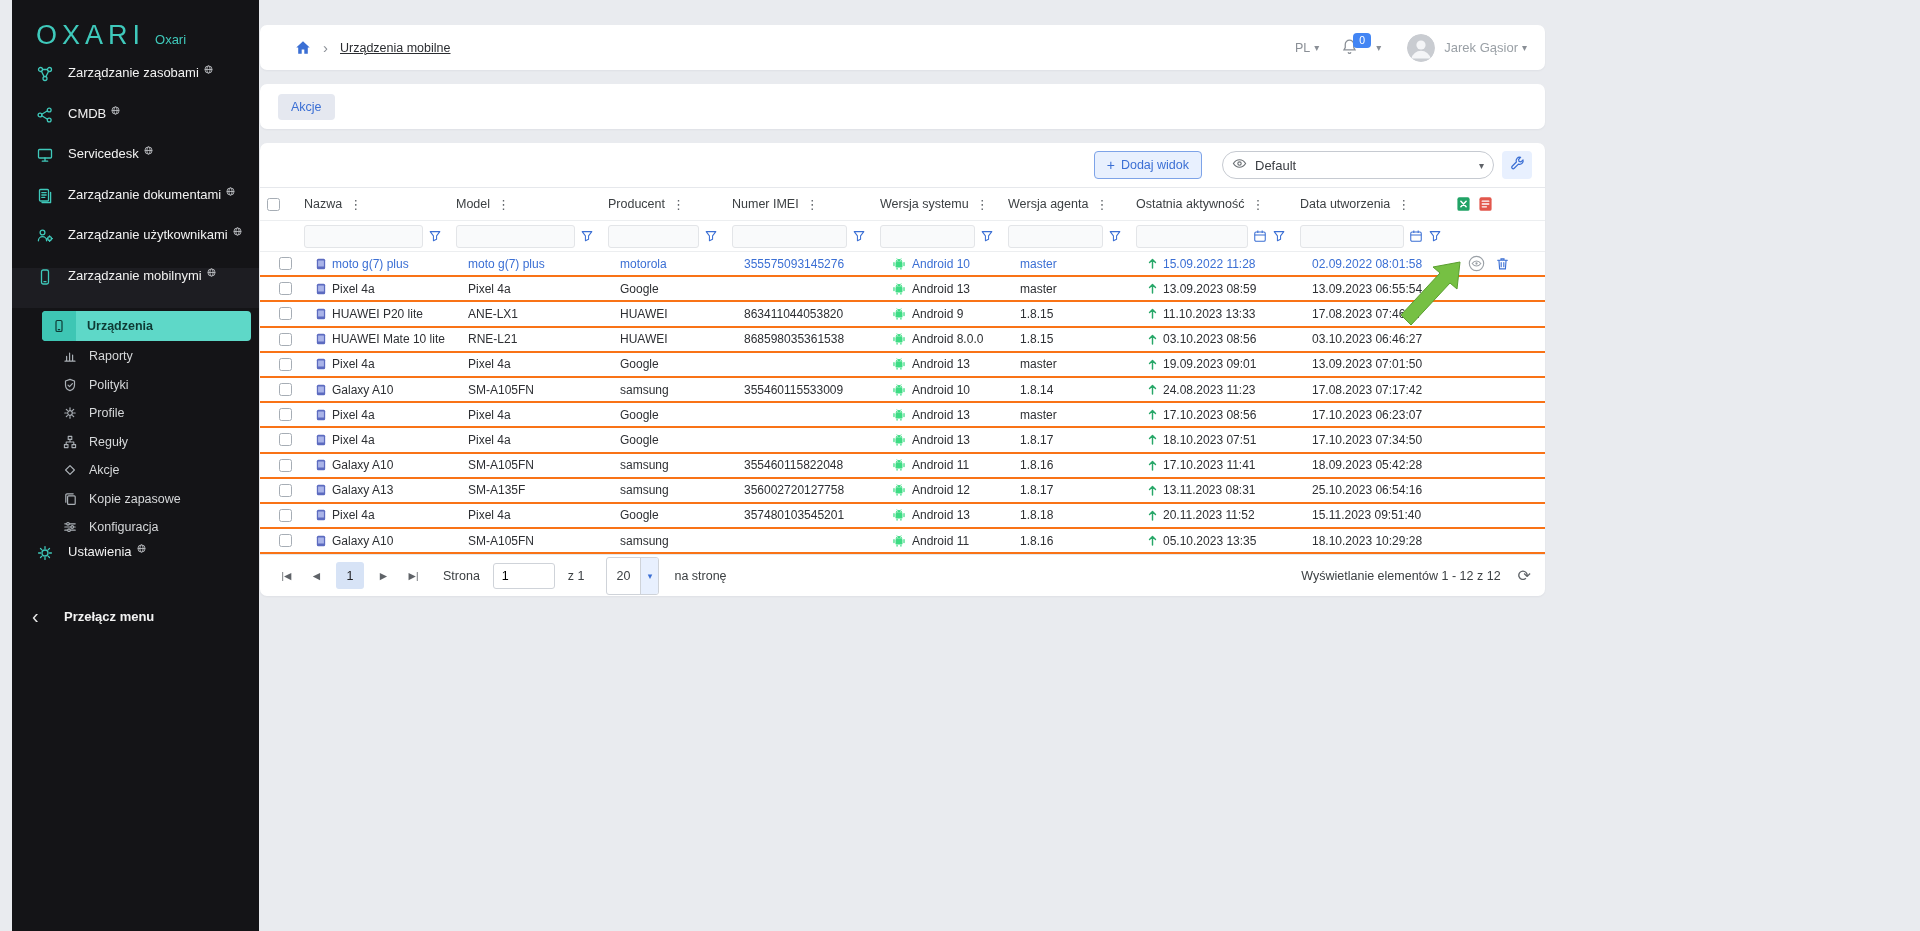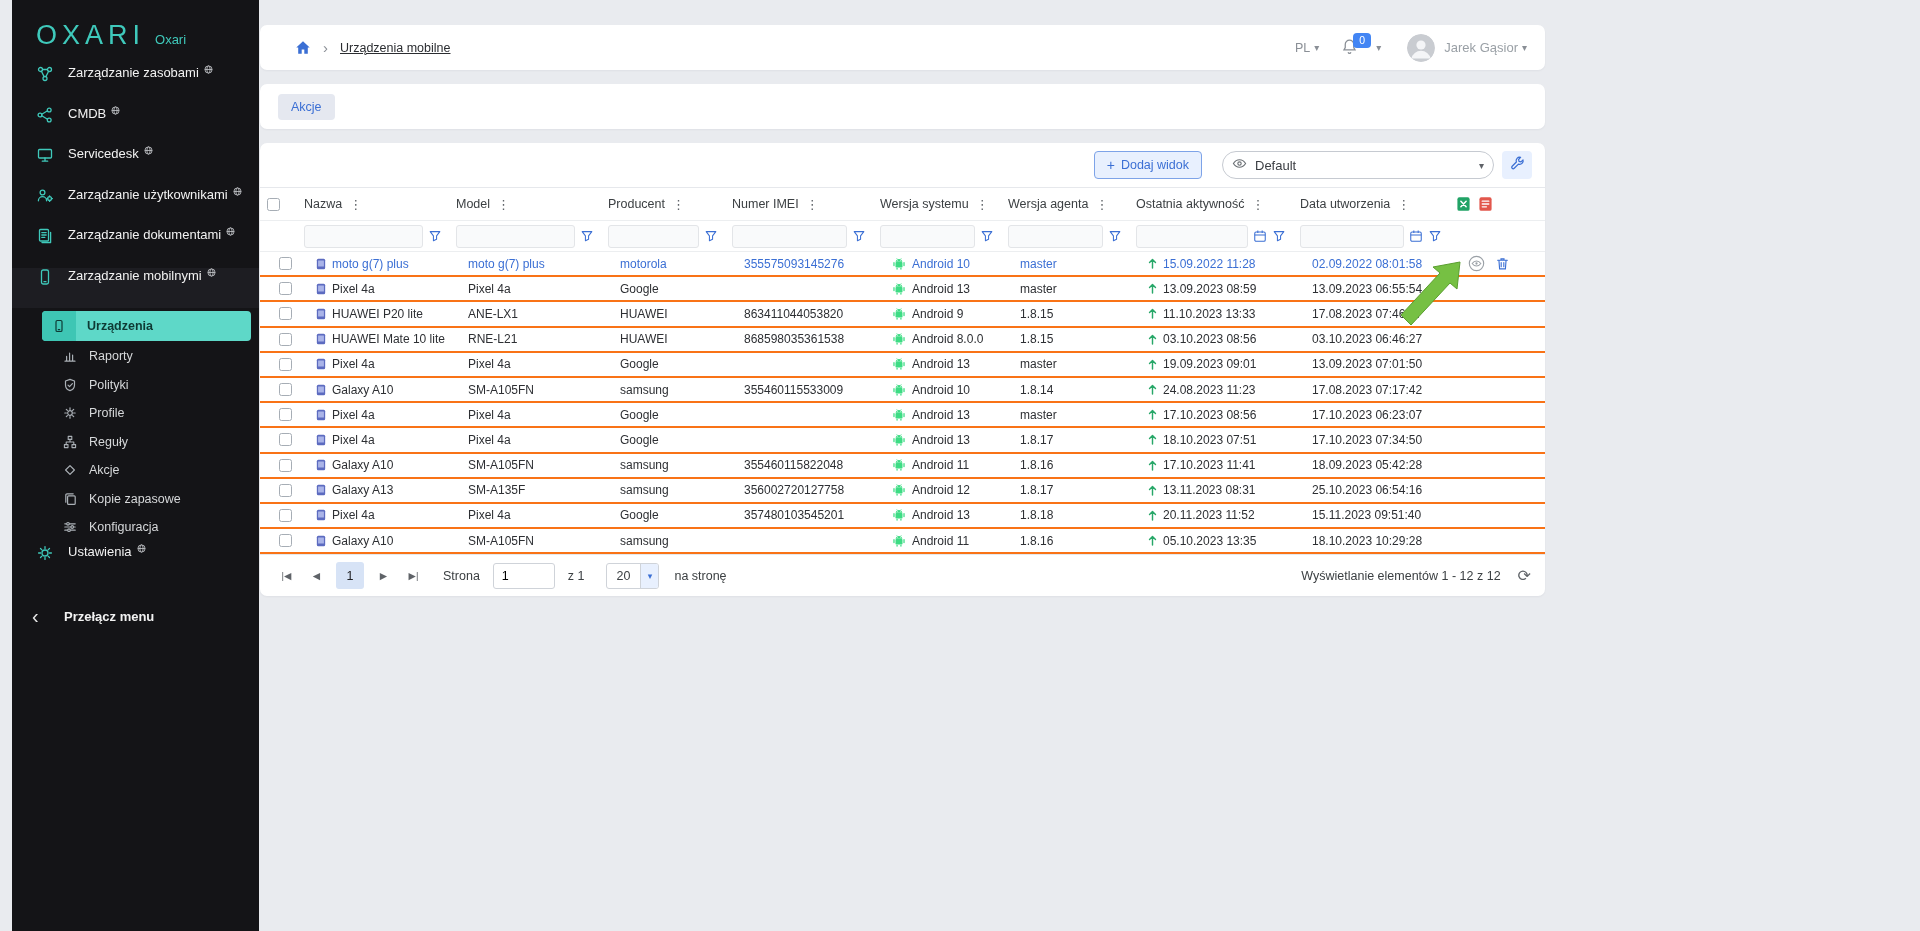--- a/index.html
+++ b/index.html
@@ -76,21 +76,21 @@
   .cicon { display:flex; flex:none; }
   .acts { display:flex; gap:10px; padding-left:8px; align-items:center; }
   .acts span { display:flex; cursor:pointer; }
 
   .pager { height:42px; border-top:1px solid #e6e8ec; display:flex; align-items:center; padding:0 14px; gap:5px; font-size:12.5px; color:#3c4043; }
   .pg-btn { width:25px; height:25px; display:flex; align-items:center; justify-content:center; color:#5f6368; font-size:9.5px; cursor:pointer; white-space:nowrap; }
   .pg-active { min-width:28px; height:27px; background:#d7e3f6; border-radius:3px; display:flex; align-items:center; justify-content:center; color:#202124; margin:0 2px; cursor:pointer; }
   .pg-label { margin-left:12px; }
   .pg-input { width:62px; height:26px; border:1px solid #cfd3d9; border-radius:3px; padding:0 8px; font-family:inherit; font-size:12.5px; margin-left:8px; }
   .pg-of { margin-left:8px; }
-  .pg-size { margin-left:16px; display:flex; align-items:stretch; border:1px solid #cfd3d9; border-radius:3px; height:26px; overflow:hidden; cursor:pointer; }
+  .pg-size { margin-left:16px; display:flex; align-items:stretch; border:1px solid #cfd3d9; border-radius:3px; height:38px; overflow:hidden; cursor:pointer; }
   .pg-size .sz { display:flex; align-items:center; padding:0 10px; }
   .pg-size .szc { width:18px; background:#e8f0fe; color:#3b6fd4; display:flex; align-items:center; justify-content:center; font-size:9px; border-left:1px solid #cfd3d9; }
   .pg-per { margin-left:10px; }
   .pg-spacer { flex:1; }
   .pg-summary { color:#3c4043; }
   .pg-refresh { margin-left:12px; font-size:16px; color:#5f6368; cursor:pointer; line-height:1; }
 
   .annotation-arrow { position:absolute; left:1396px; top:258px; z-index:6; pointer-events:none; }
 </style>
 </head>
@@ -150,43 +150,43 @@
           <svg viewBox="0 0 10 10" width="9" height="9" fill="none" stroke="#c8cbcf" stroke-width="0.9">
             <circle cx="5" cy="5" r="4"></circle>
             <ellipse cx="5" cy="5" rx="1.8" ry="4"></ellipse>
             <path d="M1 5h8"></path>
           </svg>
         </span>
       </div>
       <div class="menu-item">
         <span class="menu-icon" style="display: flex;">
           <svg viewBox="0 0 18 18" width="18" height="18" fill="none" stroke="currentColor" stroke-width="1.3" stroke-linecap="round" stroke-linejoin="round">
-            <circle cx="6.5" cy="5.5" r="2.4"></circle>
-            <path d="M2.4 13.8c0-2.3 1.9-4.1 4.1-4.1s4.1 1.8 4.1 4.1"></path>
-            <circle cx="13.6" cy="11.6" r="1.9"></circle>
-            <path d="M13.6 8.8v1M13.6 13.4v1M10.8 11.6h1M15.4 11.6h1"></path>
-          </svg>
-        </span>
-        <span class="menu-label">Zarządzanie użytkownikami</span>
+            <rect x="3.5" y="2.5" width="9" height="11.5" rx="1"></rect>
+            <path d="M6 15.5h8.6V5.3M5.8 5.6h4.4M5.8 8h4.4M5.8 10.4h3"></path>
+          </svg>
+        </span>
+        <span class="menu-label">Zarządzanie dokumentami</span>
         <span class="globe-badge" style="display: flex;">
           <svg viewBox="0 0 10 10" width="9" height="9" fill="none" stroke="#c8cbcf" stroke-width="0.9">
             <circle cx="5" cy="5" r="4"></circle>
             <ellipse cx="5" cy="5" rx="1.8" ry="4"></ellipse>
             <path d="M1 5h8"></path>
           </svg>
         </span>
       </div>
       <div class="menu-item">
         <span class="menu-icon" style="display: flex;">
           <svg viewBox="0 0 18 18" width="18" height="18" fill="none" stroke="currentColor" stroke-width="1.3" stroke-linecap="round" stroke-linejoin="round">
-            <rect x="3.5" y="2.5" width="9" height="11.5" rx="1"></rect>
-            <path d="M6 15.5h8.6V5.3M5.8 5.6h4.4M5.8 8h4.4M5.8 10.4h3"></path>
-          </svg>
-        </span>
-        <span class="menu-label">Zarządzanie dokumentami</span>
+            <circle cx="6.5" cy="5.5" r="2.4"></circle>
+            <path d="M2.4 13.8c0-2.3 1.9-4.1 4.1-4.1s4.1 1.8 4.1 4.1"></path>
+            <circle cx="13.6" cy="11.6" r="1.9"></circle>
+            <path d="M13.6 8.8v1M13.6 13.4v1M10.8 11.6h1M15.4 11.6h1"></path>
+          </svg>
+        </span>
+        <span class="menu-label">Zarządzanie użytkownikami</span>
         <span class="globe-badge" style="display: flex;">
           <svg viewBox="0 0 10 10" width="9" height="9" fill="none" stroke="#c8cbcf" stroke-width="0.9">
             <circle cx="5" cy="5" r="4"></circle>
             <ellipse cx="5" cy="5" rx="1.8" ry="4"></ellipse>
             <path d="M1 5h8"></path>
           </svg>
         </span>
       </div>
       <div class="menu-item active">
         <span class="menu-icon" style="display: flex;">

